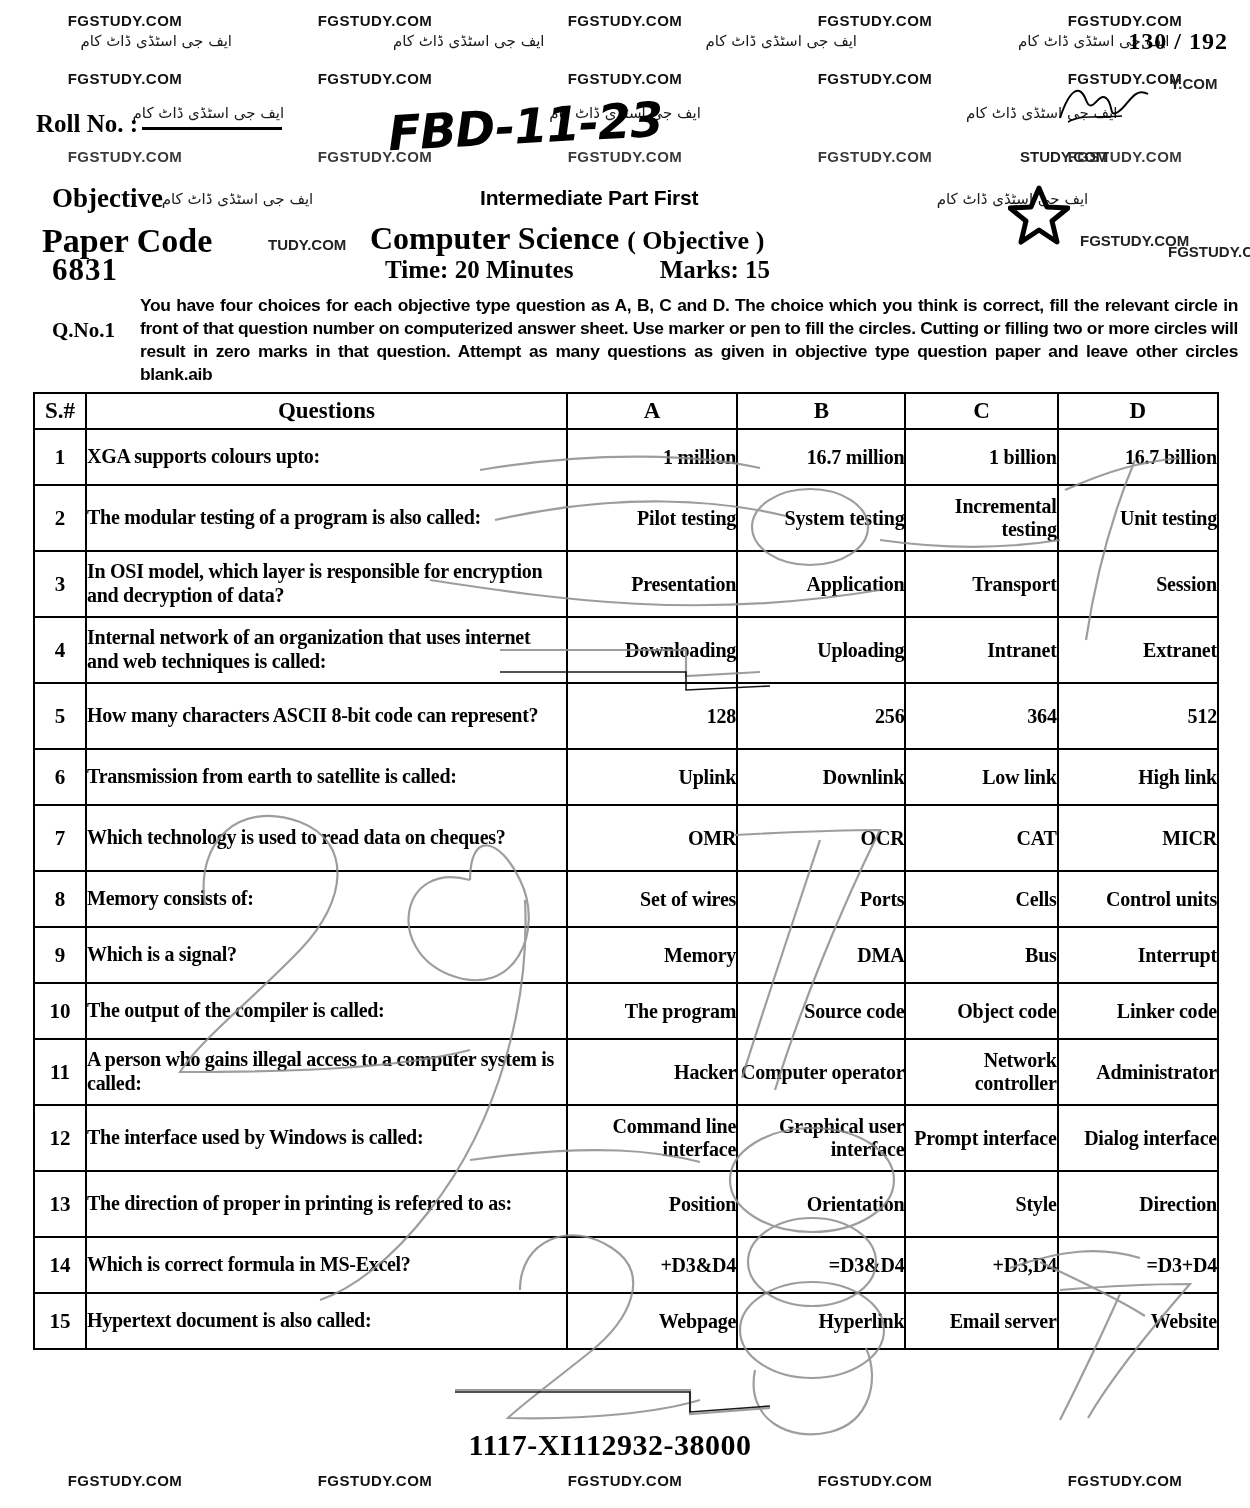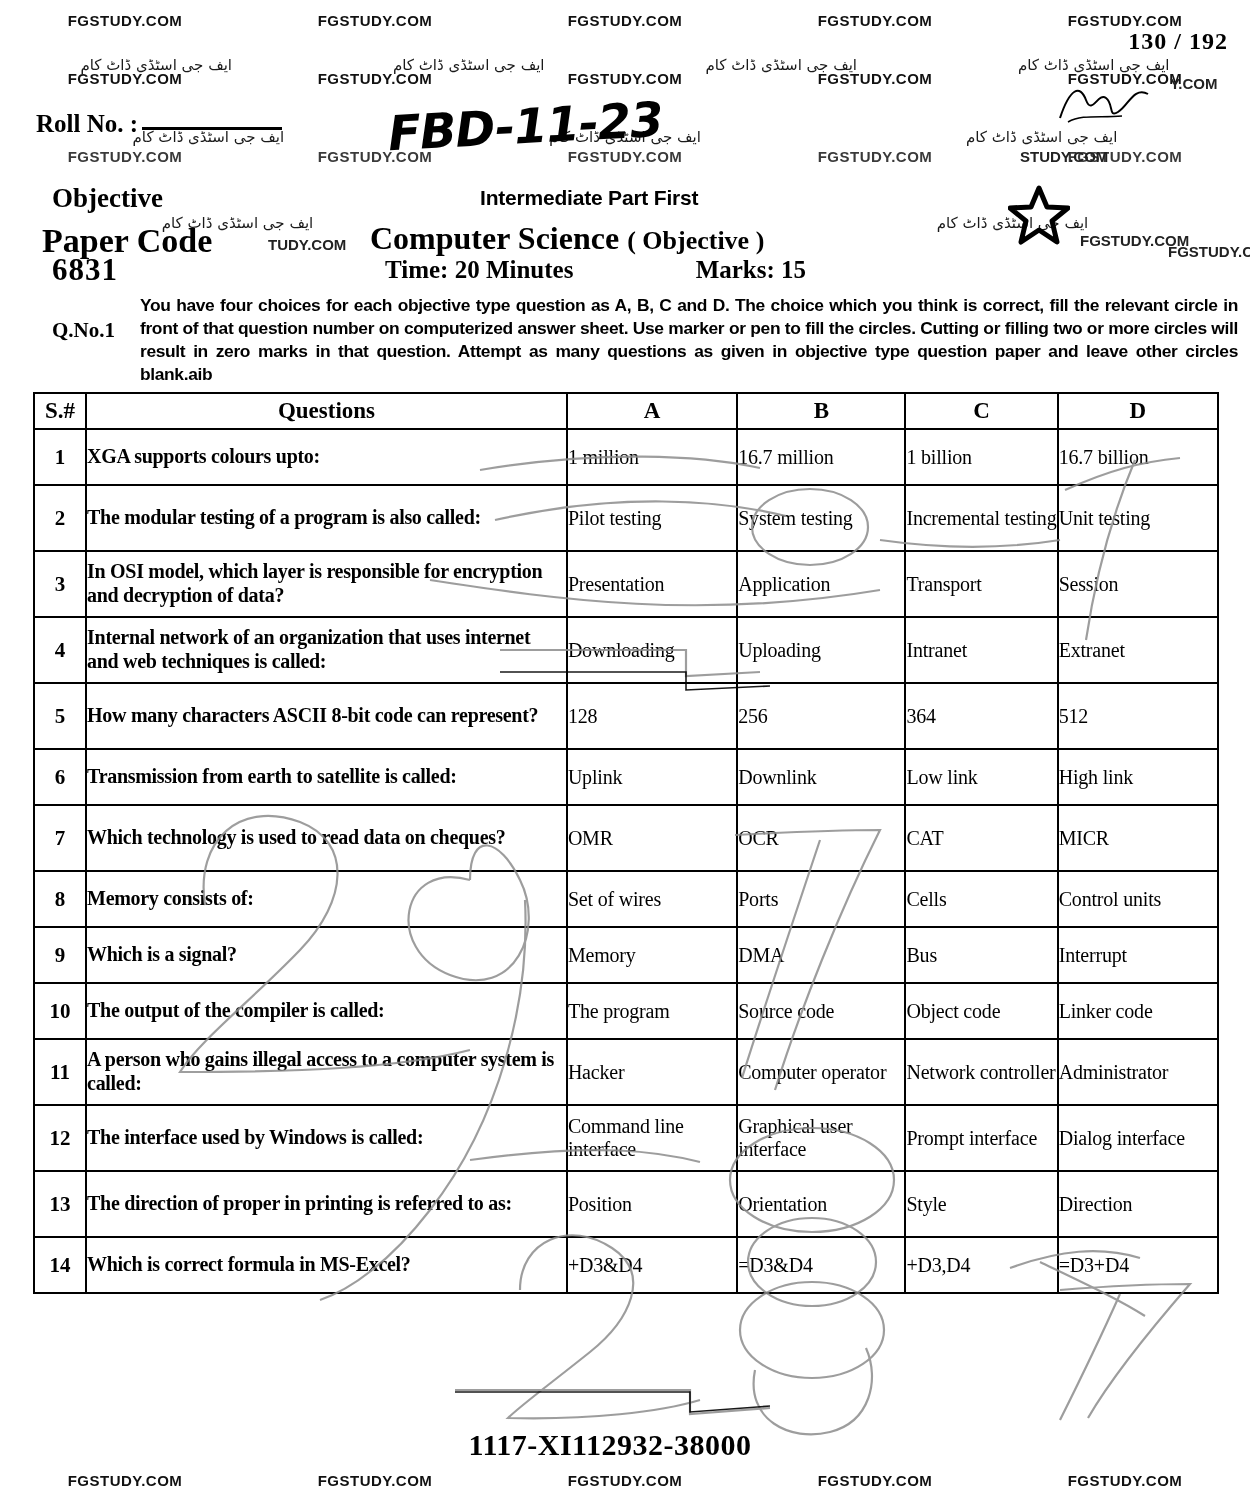--- a/index.html
+++ b/index.html
@@ -9,21 +9,21 @@
     -webkit-font-smoothing:none;
   }
   
   .wm-row{position:absolute;left:0;width:1250px;display:flex;justify-content:space-around;
           font-family:"Liberation Sans", sans-serif;font-weight:bold;font-size:15px;
           letter-spacing:.5px;color:#111;pointer-events:none;}
   .wm-row.light{color:#3a3a3a;}
   .wm-urdu{position:absolute;left:0;width:1250px;display:flex;justify-content:space-around;
            font-family:"DejaVu Sans", sans-serif;font-size:15px;color:#1a1a1a;direction:rtl;
            pointer-events:none;}
-  .wm-urdu span{white-space:nowrap;margin-top:24px;}
+  .wm-urdu span{white-space:nowrap;}
   .wm-frag{position:absolute;font-family:"Liberation Sans", sans-serif;font-weight:bold;
            font-size:15px;color:#222;pointer-events:none;}
 
   
   .pageno{position:absolute;right:22px;top:28px;font-size:24px;font-weight:bold;
           font-family:"Liberation Serif", serif;letter-spacing:1px;}
   .rollno{position:absolute;left:36px;top:110px;font-size:25px;font-weight:bold;}
   .rollno .line{display:inline-block;width:140px;border-bottom:3px solid #000;
                 vertical-align:2px;margin-left:4px;}
   .hand-fbd{position:absolute;left:388px;top:98px;font-size:48px;
@@ -34,21 +34,21 @@
   .star{position:absolute;left:1008px;top:185px;}
 
   .objective{position:absolute;left:52px;top:183px;font-size:27px;font-weight:bold;}
   .papercode{position:absolute;left:42px;top:222px;font-size:34px;font-weight:bold;}
   .codeno{position:absolute;left:52px;top:252px;font-size:31px;font-weight:bold;letter-spacing:1px;}
   .ipf{position:absolute;left:480px;top:186px;font-size:21px;font-weight:bold;
        font-family:"Liberation Sans", sans-serif;letter-spacing:-.2px;}
   .subject{position:absolute;left:370px;top:220px;font-size:32px;font-weight:bold;}
   .subject .obj{font-size:26px;}
   .timemarks{position:absolute;left:385px;top:256px;font-size:25px;font-weight:bold;}
-  .timemarks .marks{margin-left:116px;}
+  .timemarks .marks{margin-left:80px;}
 
   
   .qno{position:absolute;left:52px;top:318px;font-size:21px;font-weight:bold;}
   .instr{position:absolute;left:140px;top:294px;width:1098px;font-size:17.4px;
          font-weight:bold;line-height:1.33;font-family:"Liberation Sans", sans-serif;
          letter-spacing:-.35px;text-align:justify;}
 
   
   table.mcq{position:absolute;left:33px;top:392px;width:1186px;border-collapse:collapse;
             table-layout:fixed;}
@@ -58,21 +58,21 @@
   .c-q{width:480px;}
   .c-a{width:170px;}
   .c-b{width:168px;}
   .c-c{width:152px;}
   .c-d{width:160px;}
   table.mcq thead th{height:34px;font-size:23px;font-weight:bold;text-align:center;}
   table.mcq thead th.qh{font-size:23px;margin-top:32px;}
   td.sn{text-align:center;font-size:21px;font-weight:bold;}
   td.q{padding:4px 6px 4px 10px;font-size:20px;font-weight:bold;line-height:1.18;
        letter-spacing:-.3px;}
-  td.opt{text-align:left;font-size:20px;font-weight:normal;line-height:1.15;
+  td.opt{text-align:right;font-size:20px;font-weight:bold;line-height:1.15;
          letter-spacing:-.2px;padding:3px 2px;}
   tr.r1 td{height:54px;}
   tr.r2 td{height:64px;}
 
   
   .footcode{position:absolute;left:0;top:1428px;width:1220px;text-align:center;
             font-size:30px;font-weight:bold;letter-spacing:.5px;}
 
   
   .scribbles{position:absolute;left:0;top:0;width:1250px;height:1508px;pointer-events:none;}
@@ -285,20 +285,28 @@
       <td class="opt">Style</td>
       <td class="opt">Direction</td>
     </tr>
     <tr class="r1">
       <td class="sn">14</td>
       <td class="q">Which is correct formula in MS-Excel?</td>
       <td class="opt">+D3&amp;D4</td>
       <td class="opt">=D3&amp;D4</td>
       <td class="opt">+D3,D4</td>
       <td class="opt">=D3+D4</td>
+    </tr>
+    <tr class="r1">
+      <td class="sn">15</td>
+      <td class="q">Hypertext document is also called:</td>
+      <td class="opt">Webpage</td>
+      <td class="opt">Hyperlink</td>
+      <td class="opt">Email server</td>
+      <td class="opt">Website</td>
     </tr>
   </tbody>
 </table>
 
 <svg class="scribbles" viewBox="0 0 1250 1508">
   <g stroke="#8d8d8d" stroke-width="2.2" fill="none" opacity=".85">
 
     <path d="M205,905 C195,840 240,800 300,822 C352,842 348,900 300,950 C252,1000 200,1040 180,1072 C300,1072 400,1068 470,1050"></path>
 
     <path d="M470,880 C400,860 385,950 450,975 C515,1000 545,930 520,880 C500,838 470,830 470,880"></path>

